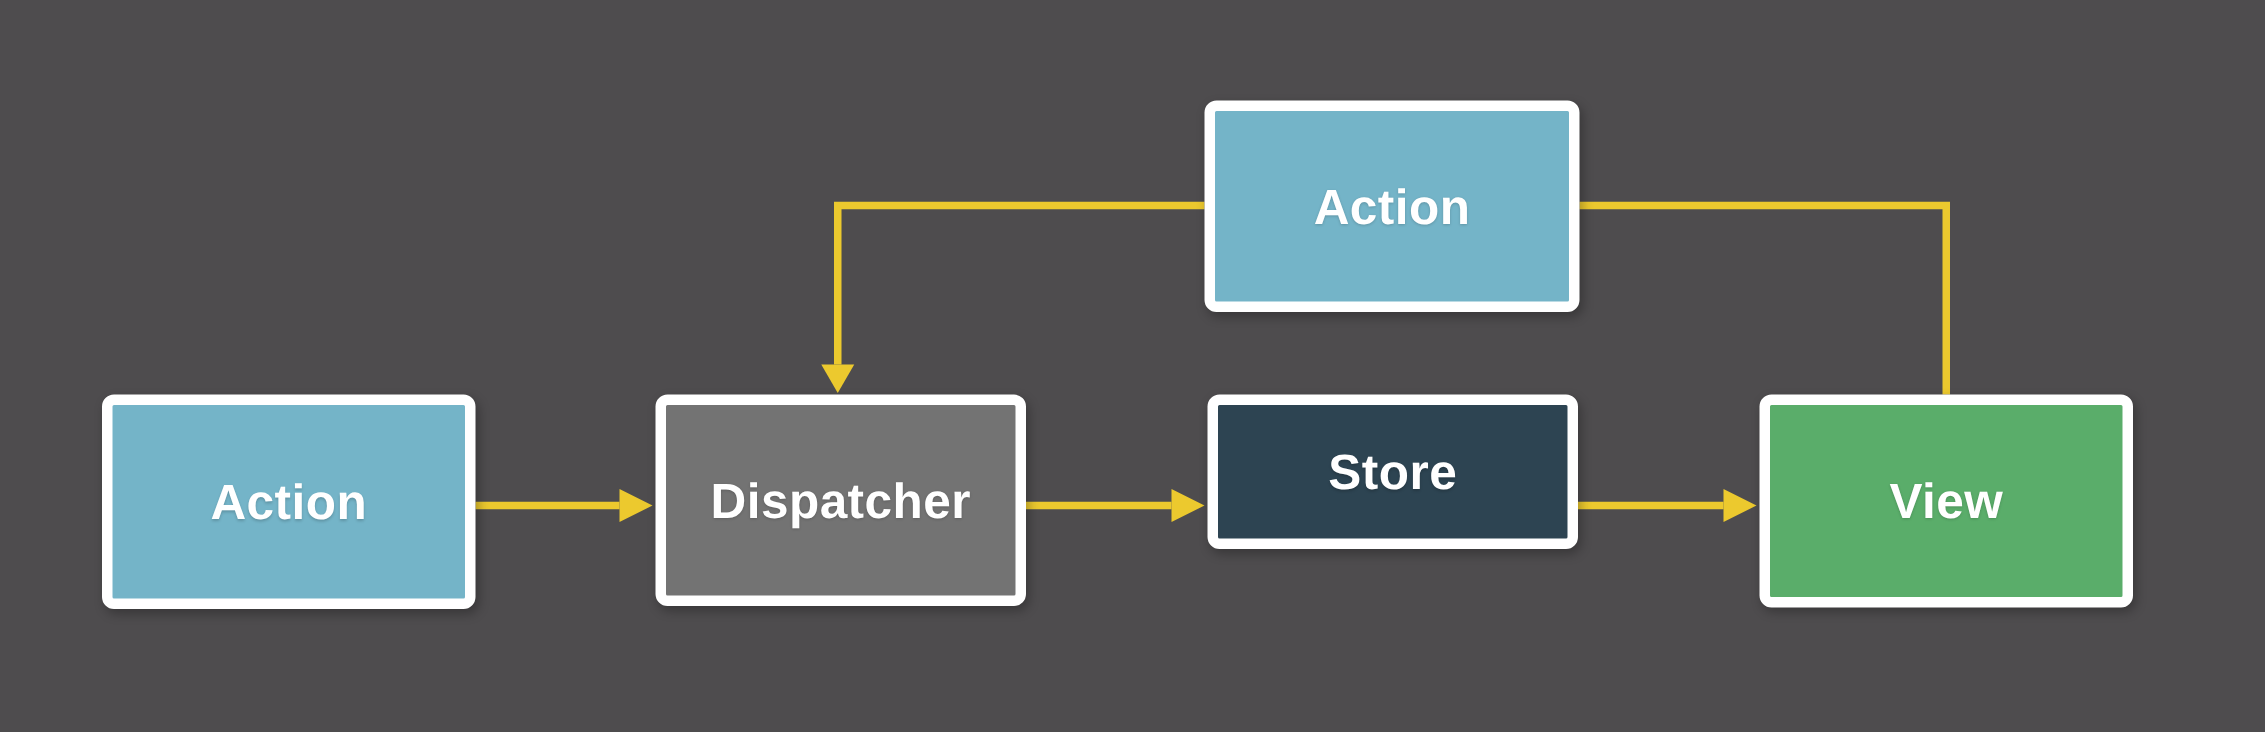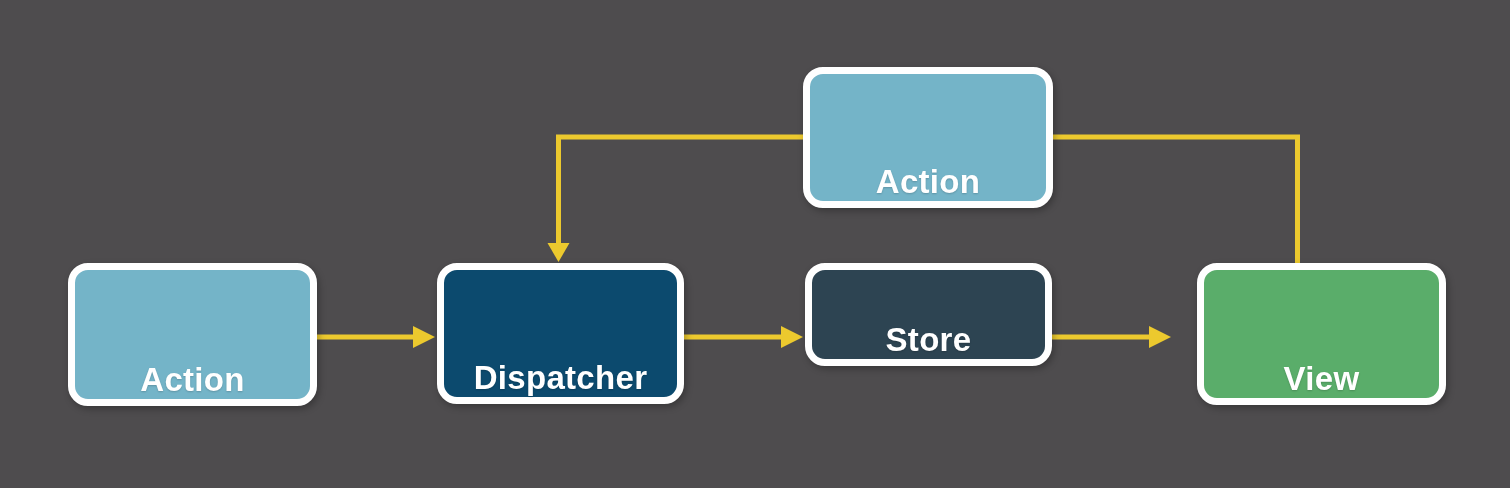--- a/index.html
+++ b/index.html
@@ -33,40 +33,40 @@
     stroke-linejoin: miter;
   }
   .edges .head {
     fill: var(--arrow);
     stroke: none;
   }
   .node {
     position: absolute;
     z-index: 2;
     border: 7px solid var(--border);
-    border-radius: 20px;
+    border-radius: 8px;
     display: flex;
-    align-items: flex-end;
+    align-items: center;
     justify-content: center;
     box-shadow: 2px 3px 7px rgba(0,0,0,0.28);
   }
   .node .label {
     color: var(--text);
     font-size: 33px;
     font-weight: 700;
     letter-spacing: 0.3px;
     text-shadow: 0 1px 2px rgba(0,0,0,0.18);
     white-space: nowrap;
   }
   
   #node-action-top   { left: 803px;  top: 67px;  width: 250px; height: 141px; }
   #node-action-left  { left: 68px;   top: 263px; width: 249px; height: 143px; }
   #node-dispatcher   { left: 437px;  top: 263px; width: 247px; height: 141px; }
   #node-store        { left: 805px;  top: 263px; width: 247px; height: 103px; }
-  #node-view         { left: 1173px; top: 263px; width: 249px; height: 142px; margin-left: 24px; }
+  #node-view         { left: 1173px; top: 263px; width: 249px; height: 142px; }
 </style>
 </head>
 <body>
 
 <div class="canvas">
 
   <svg class="edges" width="1510" height="488" viewBox="0 0 1510 488">
 
     <g>
       <path class="line" d="M317 337 H413"></path>
@@ -94,21 +94,21 @@
   </svg>
 
   <div class="node" id="node-action-top" style="background-color: rgb(116, 180, 200);">
     <span class="label">Action</span>
   </div>
 
   <div class="node" id="node-action-left" style="background-color: rgb(116, 180, 200);">
     <span class="label">Action</span>
   </div>
 
-  <div class="node" id="node-dispatcher" style="background-color: #0c4a6e;">
+  <div class="node" id="node-dispatcher" style="background-color: #737373;">
     <span class="label">Dispatcher</span>
   </div>
 
   <div class="node" id="node-store" style="background-color: rgb(45, 68, 82);">
     <span class="label">Store</span>
   </div>
 
   <div class="node" id="node-view" style="background-color: rgb(90, 173, 106);">
     <span class="label">View</span>
   </div>

